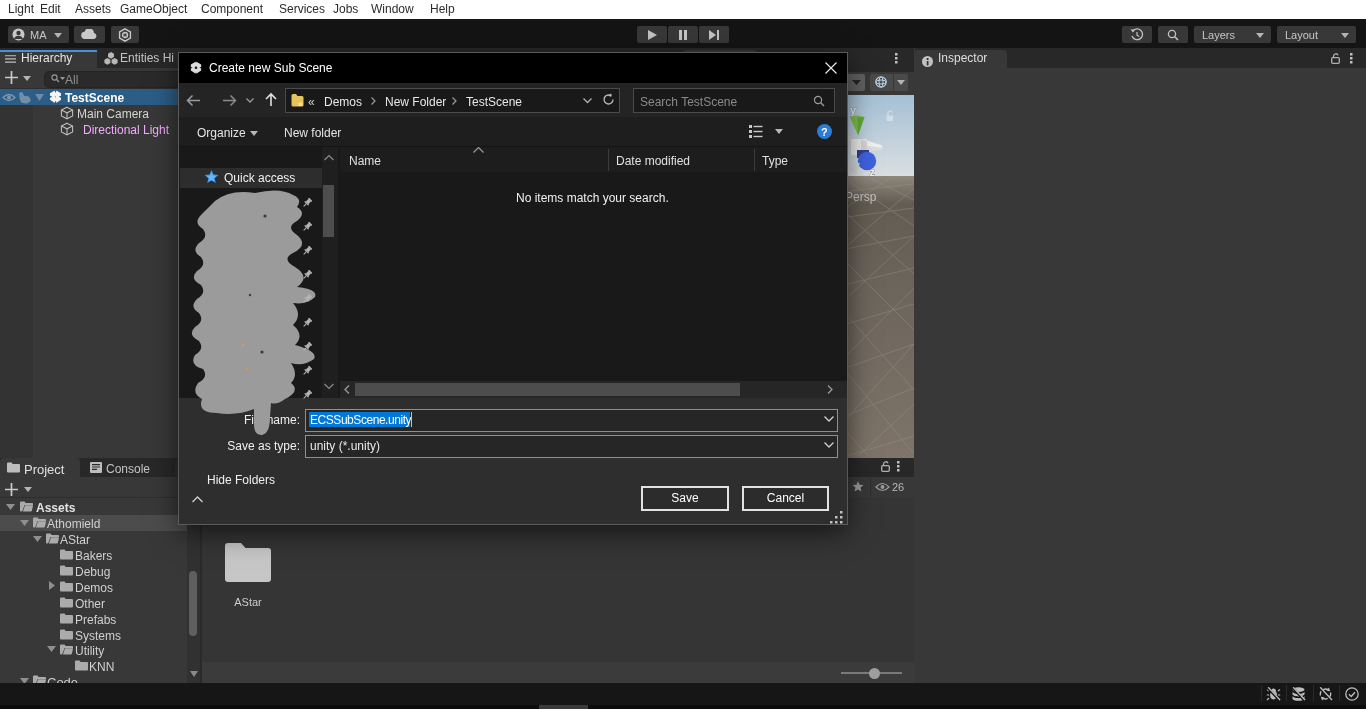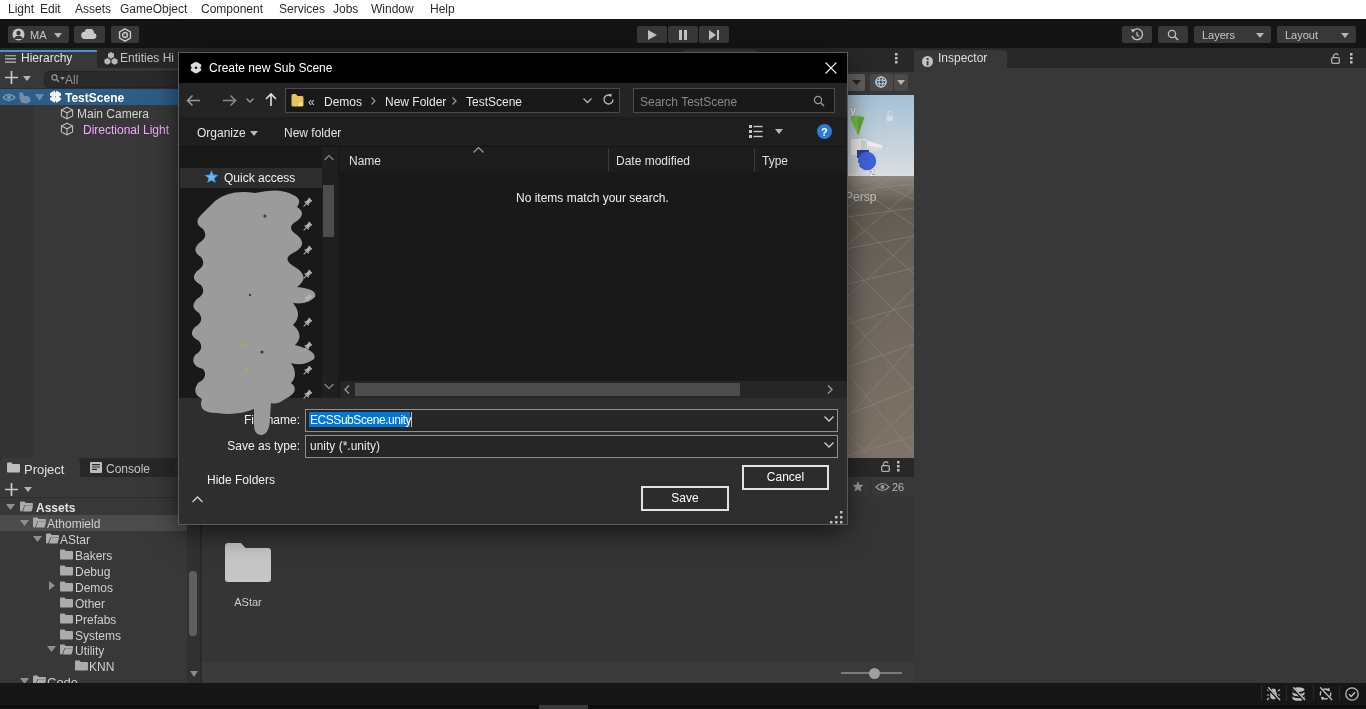--- a/index.html
+++ b/index.html
@@ -686,21 +686,21 @@
 <div class="abs" style="left:126px;top:382px;width:531px;height:21px;background:#262626;border:1px solid #909090;"></div>
 <span class="tx" style="left:131px;top:386px;font-size:12px;color:#e8e8e8;">unity (*.unity)</span>
 <svg class="abs" style="left:645px;top:389px" width="10" height="6">
         <path d="M0.5 0.5 5 5 9.5 0.5" fill="none" stroke="#d0d0d0" stroke-width="1.3"></path>
       </svg>
 <svg class="abs" style="left:13px;top:443px" width="11" height="7">
         <path d="M0.5 6 5.5 1 10.5 6" fill="none" stroke="#d0d0d0" stroke-width="1.3"></path>
       </svg>
 <span class="tx" style="left:28px;top:420px;font-size:12px;color:#f0f0f0;">Hide Folders</span>
 <div class="abs" style="left:462px;top:433px;width:84px;height:21px;background:#2c2c2c;border:2px solid #e2e2e2;text-align:center;line-height:21px;font-size:12px;color:#fff;">Save</div>
-<div class="abs" style="left:563px;top:412px;width:83px;height:21px;background:#2c2c2c;border:2px solid #e2e2e2;text-align:center;line-height:21px;font-size:12px;color:#fff;">Cancel</div>
+<div class="abs" style="left:563px;top:433px;width:83px;height:21px;background:#2c2c2c;border:2px solid #e2e2e2;text-align:center;line-height:21px;font-size:12px;color:#fff;">Cancel</div>
 <svg class="abs" style="left:651px;top:458px" width="14" height="14">
         <g fill="#c0c0c0">
           <rect x="10" y="0" width="2.5" height="2.5"></rect>
           <rect x="5" y="5" width="2.5" height="2.5"></rect>
           <rect x="10" y="5" width="2.5" height="2.5"></rect>
           <rect x="0" y="10" width="2.5" height="2.5"></rect>
           <rect x="5" y="10" width="2.5" height="2.5"></rect>
           <rect x="10" y="10" width="2.5" height="2.5"></rect>
         </g>
       </svg>

